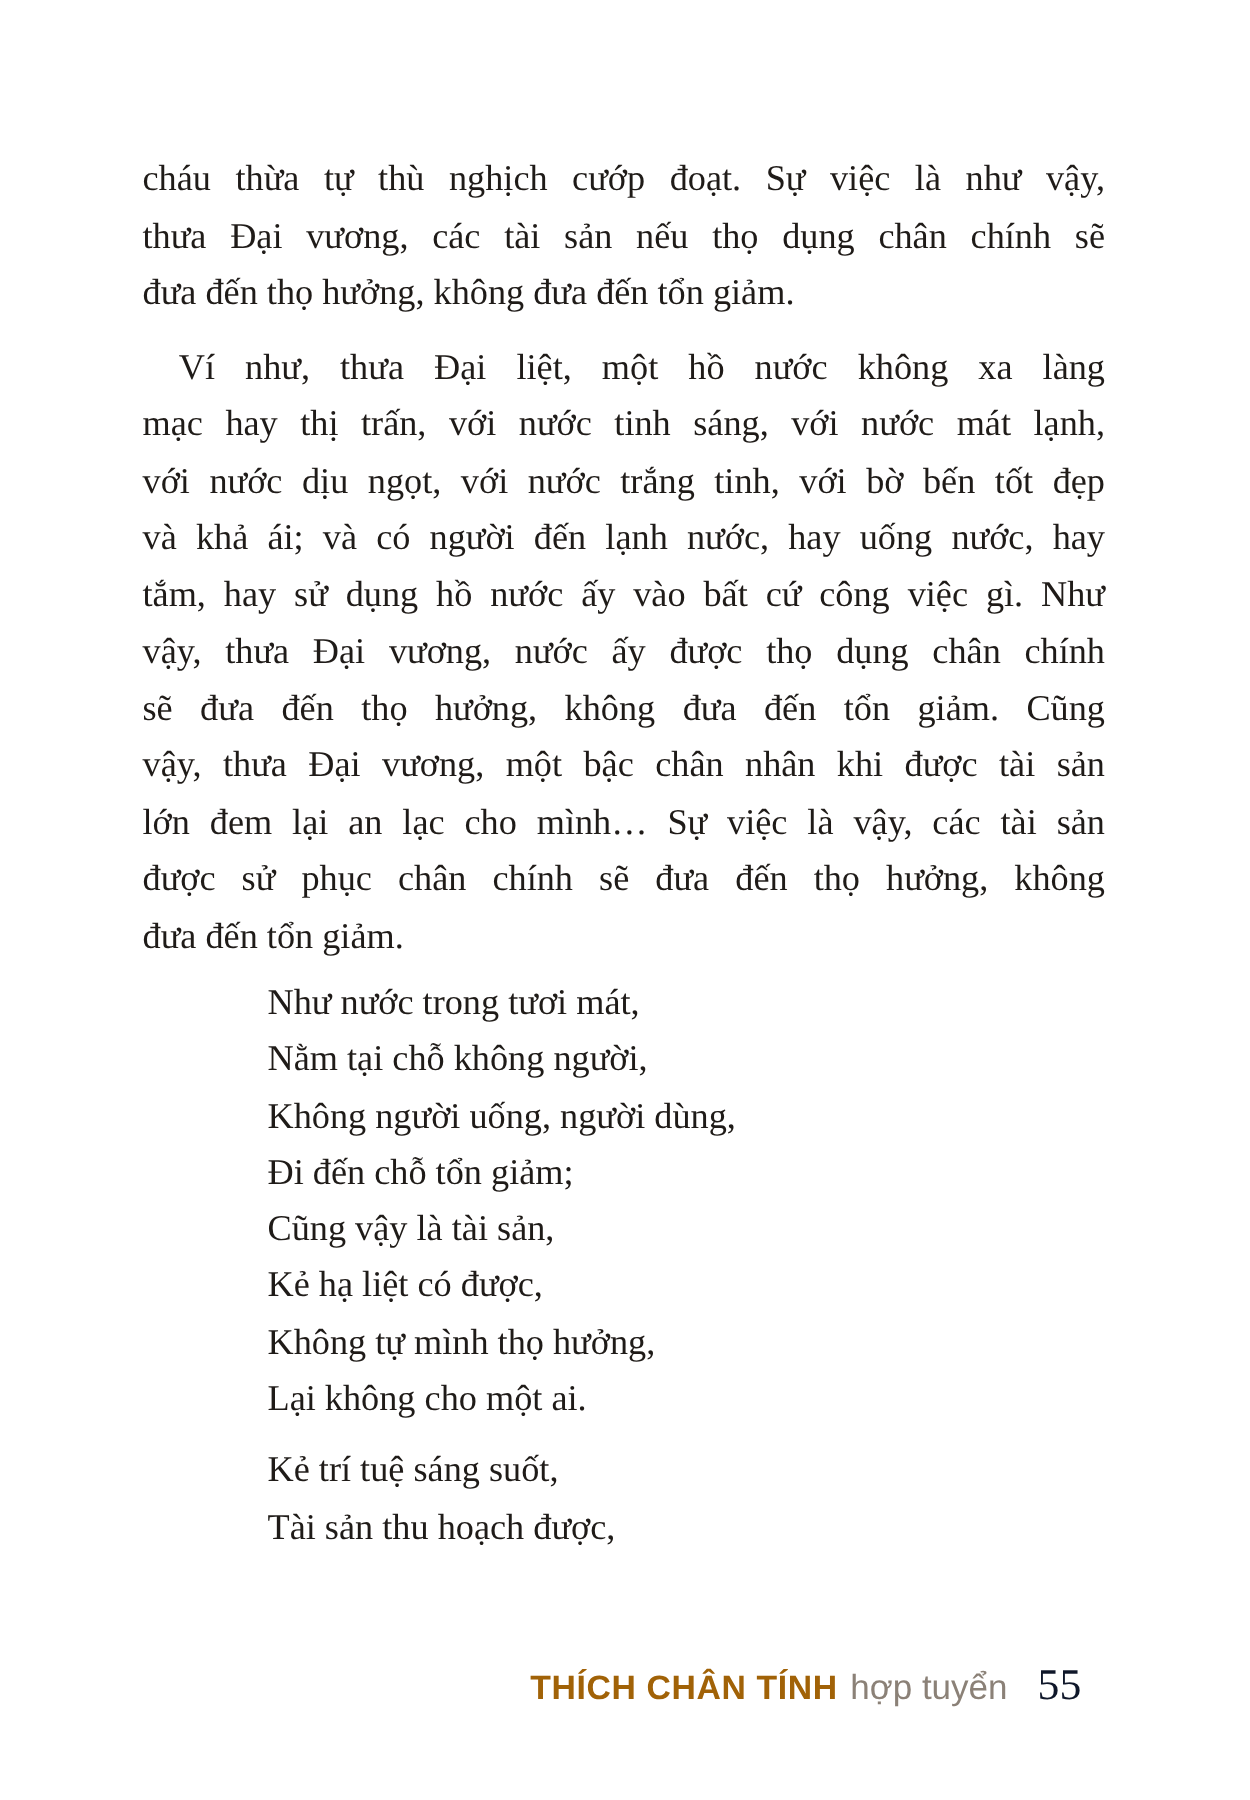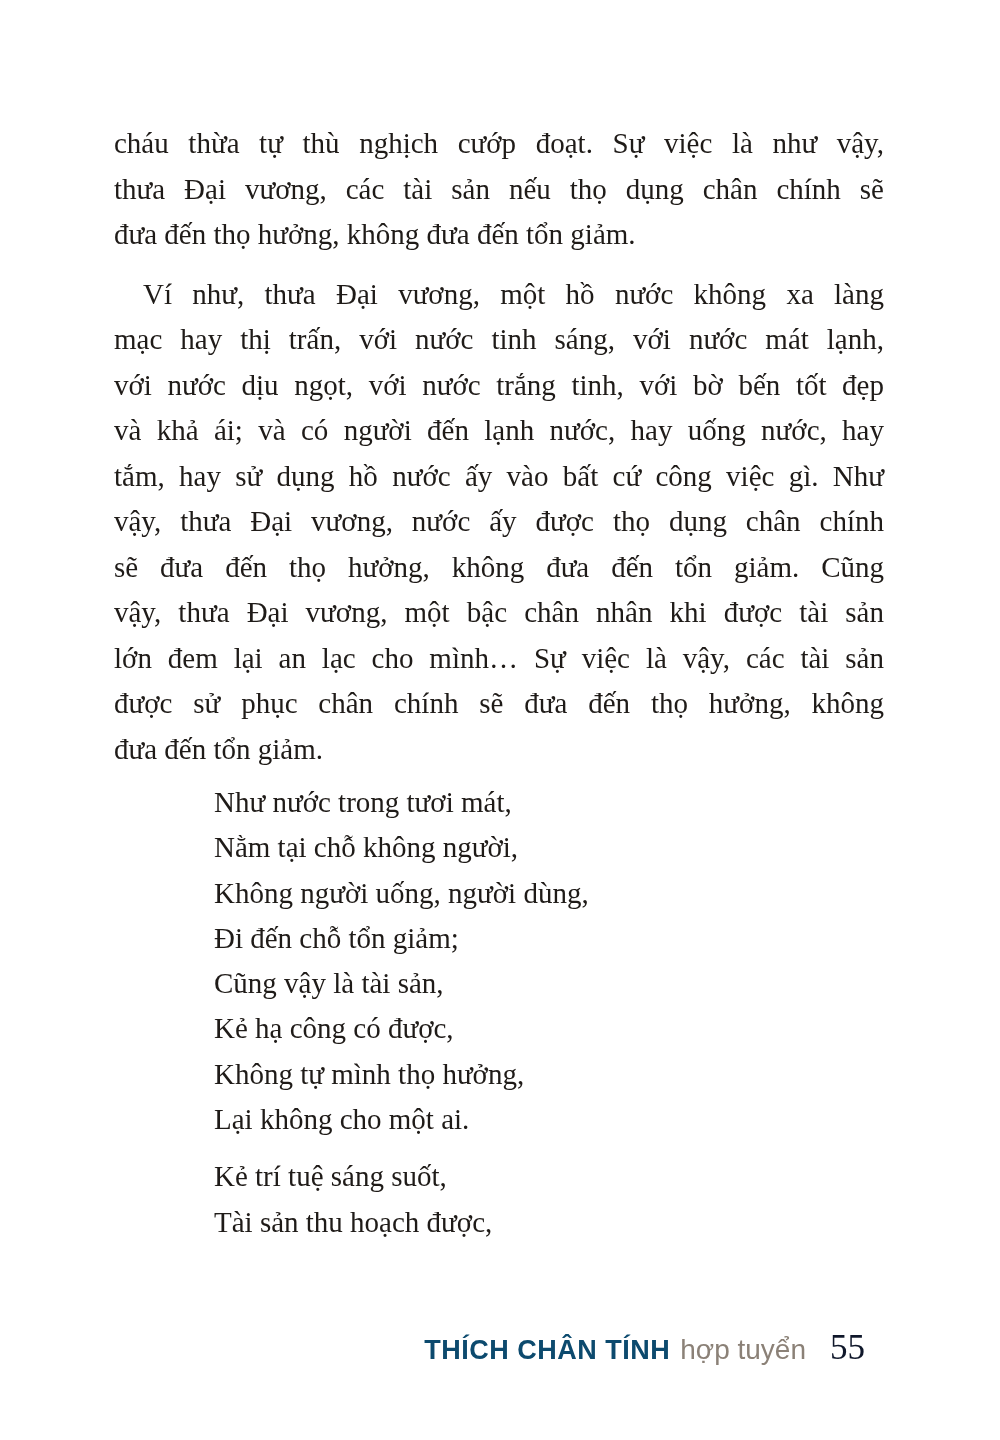--- a/index.html
+++ b/index.html
@@ -44,21 +44,21 @@
     right: 135px;
     display: flex;
     align-items: baseline;
     font-family: "Liberation Sans", "DejaVu Sans", sans-serif;
     white-space: nowrap;
   }
   .footer-author {
     font-weight: bold;
     font-size: 27px;
     letter-spacing: 0.5px;
-    color: #0c4a6e;
+    color: #a16207;
   }
   .footer-collection {
     font-weight: normal;
     font-size: 28px;
     color: #8b8177;
     margin-left: 10px;
   }
   .footer-pagenum {
     font-family: "Liberation Serif", "DejaVu Serif", serif;
     font-size: 35px;
@@ -71,41 +71,41 @@
 
 <div class="content">
 
   <div class="para">
     <div class="bline">cháu thừa tự thù nghịch cướp đoạt. Sự việc là như vậy,</div>
     <div class="bline">thưa Đại vương, các tài sản nếu thọ dụng chân chính sẽ</div>
     <div class="bline last">đưa đến thọ hưởng, không đưa đến tổn giảm.</div>
   </div>
 
   <div class="para">
-    <div class="bline indent">Ví như, thưa Đại vương, một hồ nước không xa làng</div>
+    <div class="bline indent">Ví như, thưa Đại liệt, một hồ nước không xa làng</div>
     <div class="bline">mạc hay thị trấn, với nước tinh sáng, với nước mát lạnh,</div>
     <div class="bline">với nước dịu ngọt, với nước trắng tinh, với bờ bến tốt đẹp</div>
     <div class="bline">và khả ái; và có người đến lạnh nước, hay uống nước, hay</div>
     <div class="bline">tắm, hay sử dụng hồ nước ấy vào bất cứ công việc gì. Như</div>
     <div class="bline">vậy, thưa Đại vương, nước ấy được thọ dụng chân chính</div>
     <div class="bline">sẽ đưa đến thọ hưởng, không đưa đến tổn giảm. Cũng</div>
     <div class="bline">vậy, thưa Đại vương, một bậc chân nhân khi được tài sản</div>
     <div class="bline">lớn đem lại an lạc cho mình… Sự việc là vậy, các tài sản</div>
     <div class="bline">được sử phục chân chính sẽ đưa đến thọ hưởng, không</div>
     <div class="bline last">đưa đến tổn giảm.</div>
   </div>
 
   <div class="poem">
     <div class="stanza">
       <div class="pline">Như nước trong tươi mát,</div>
       <div class="pline">Nằm tại chỗ không người,</div>
       <div class="pline">Không người uống, người dùng,</div>
       <div class="pline">Đi đến chỗ tổn giảm;</div>
       <div class="pline">Cũng vậy là tài sản,</div>
-      <div class="pline">Kẻ hạ công có được,</div>
+      <div class="pline">Kẻ hạ liệt có được,</div>
       <div class="pline">Không tự mình thọ hưởng,</div>
       <div class="pline">Lại không cho một ai.</div>
     </div>
     <div class="stanza">
       <div class="pline">Kẻ trí tuệ sáng suốt,</div>
       <div class="pline">Tài sản thu hoạch được,</div>
     </div>
   </div>
 
 </div>

